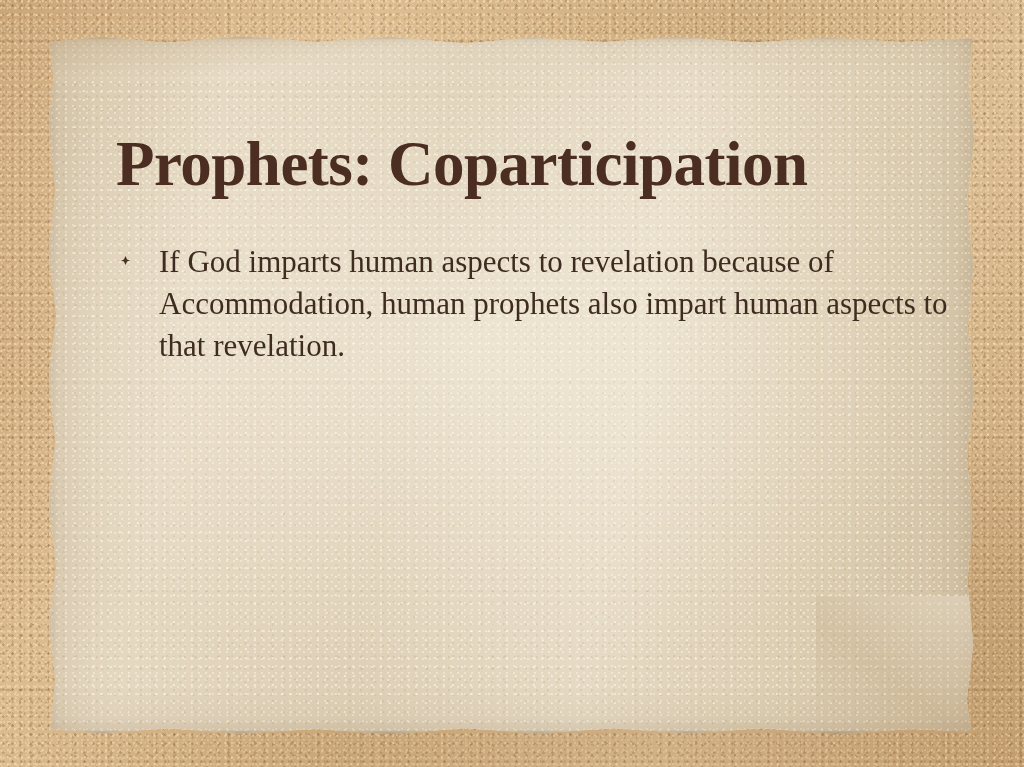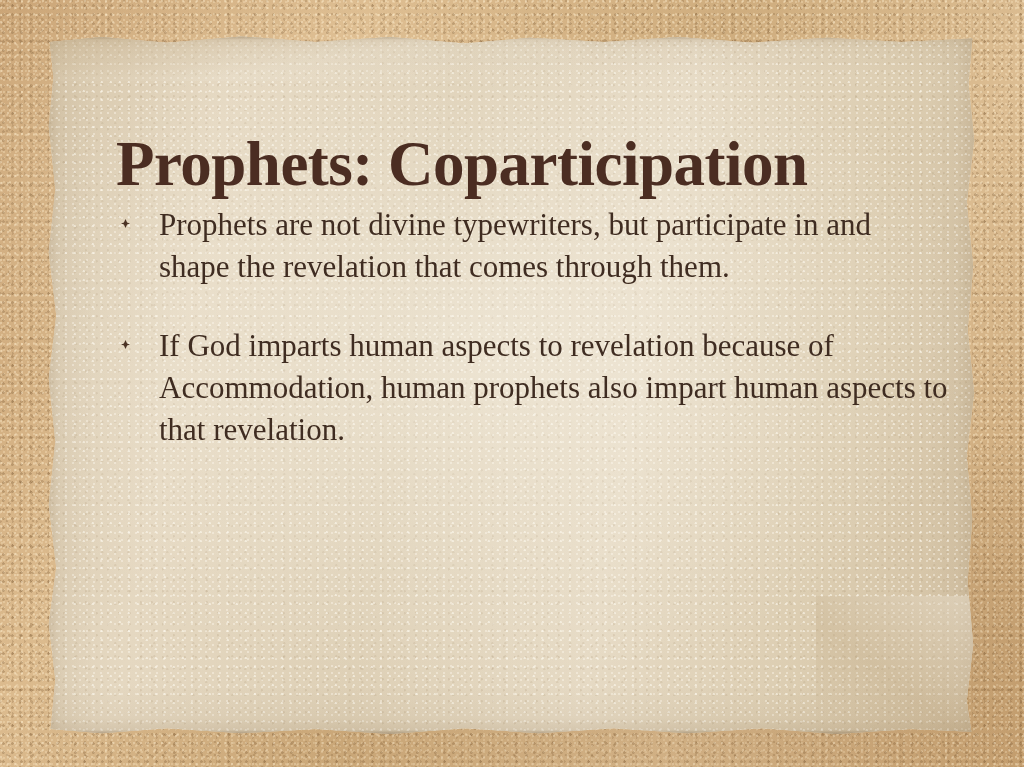--- a/index.html
+++ b/index.html
@@ -203,28 +203,20 @@
     <div class="paper-edge-top-shadow"></div>
     <div class="paper-edge-bottom-shadow"></div>
   </div>
 
   <div id="slide-content">
 
     <h1 id="slide-title">Prophets: Coparticipation</h1>
 
     <ul id="bullet-list">
 
-      <li class="bullet-item" id="bullet-item-0">
-        <span class="bullet-marker">
-          <svg width="9" height="9" viewBox="0 0 9 9" aria-hidden="true">
-            <polygon points="4.5,0 6.1,3.4 9,4.5 6.1,5.6 4.5,9 2.9,5.6 0,4.5 2.9,3.4" fill="currentColor"></polygon>
-          </svg>
-        </span>
-        <span class="bullet-text">Prophets are not divine typewriters, but participate in and shape the revelation that comes through them.</span>
-      </li>
 
       <li class="bullet-item" id="bullet-item-1">
         <span class="bullet-marker">
           <svg width="9" height="9" viewBox="0 0 9 9" aria-hidden="true">
             <polygon points="4.5,0 6.1,3.4 9,4.5 6.1,5.6 4.5,9 2.9,5.6 0,4.5 2.9,3.4" fill="currentColor"></polygon>
           </svg>
         </span>
         <span class="bullet-text">If God imparts human aspects to revelation because of Accommodation, human prophets also impart human aspects to that revelation.</span>
       </li>
 

